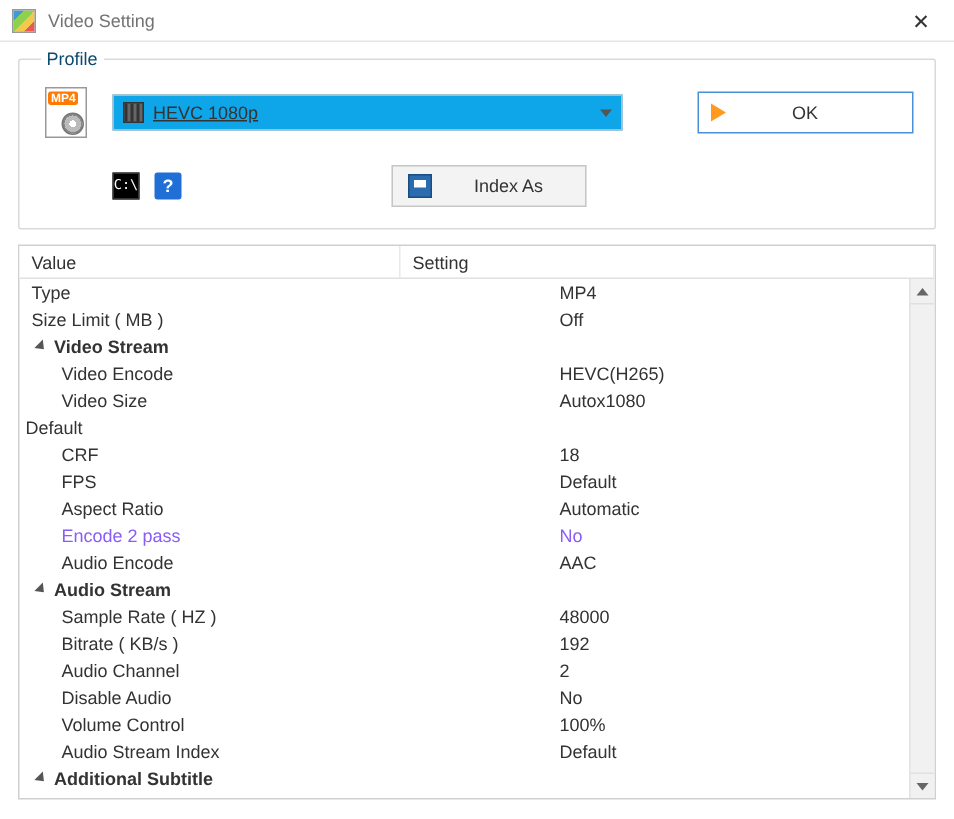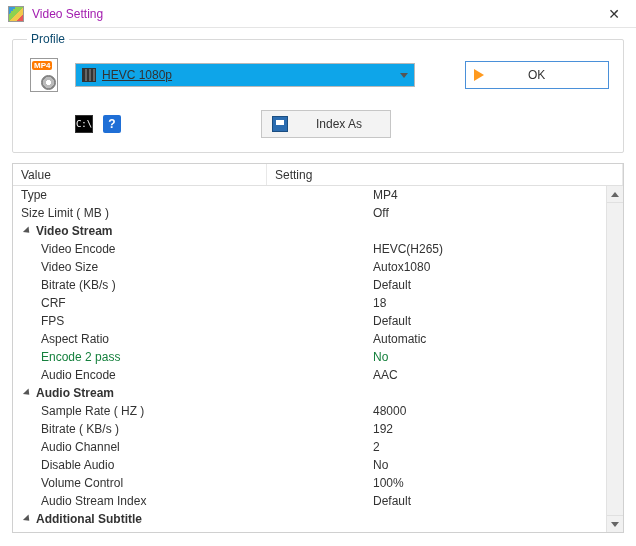--- a/index.html
+++ b/index.html
@@ -19,21 +19,21 @@
     align-items: center;
     padding: 0 8px;
     border-bottom: 1px solid #e5e5e5;
   }
   .titlebar .appicon {
     width: 16px; height: 16px;
     background: linear-gradient(135deg,#3d9bd9 0 25%, #8fd14f 25% 50%, #f2c94c 50% 75%, #eb5757 75% 100%);
     margin-right: 8px;
     border:1px solid #999;
   }
-  .titlebar .title { flex:1; color:#a21caf; }
+  .titlebar .title { flex:1; color:#737373; }
   .titlebar .close {
     width: 28px; height:28px;
     display:flex; align-items:center; justify-content:center;
     font-size:14px; color:#333;
     cursor: default;
   }
   .content { padding: 4px 12px 12px 12px; }
   fieldset.profile {
     border: 1px solid #d9d9d9;
     border-radius: 2px;
@@ -154,21 +154,21 @@
   .trow .c1{ width:356px; display:flex; align-items:center; padding-left:8px;}
   .trow .c2{ flex:1; padding-left:4px;}
   .group-arrow{
     width:0;height:0;border-top:4px solid transparent;border-bottom:4px solid transparent;border-left:5px solid #555;
     transform:rotate(45deg);
     margin-right:6px;
     margin-left:4px;
   }
   .bold{font-weight:bold;}
   .indent1{ padding-left:28px !important;}
-  .disabled{ color:#15803d;}
+  .disabled{ color:#8b5cf6;}
   .scrollbar{
     position:absolute;right:0;top:0;bottom:0;width:17px;
     background:#f1f1f1;border-left:1px solid #e2e2e2;
   }
   .scrollbar .up,.scrollbar .down{
     height:17px;display:flex;align-items:center;justify-content:center;color:#666;
   }
   .scrollbar .up{border-bottom:1px solid #e0e0e0;}
   .scrollbar .down{position:absolute;bottom:0;left:0;right:0;border-top:1px solid #e0e0e0;}
   .tri-up{width:0;height:0;border-left:4px solid transparent;border-right:4px solid transparent;border-bottom:5px solid #666;}
@@ -249,23 +249,20 @@
           </div>
           <div class="c2"><span>HEVC(H265)</span></div>
         </div>
         <div class="trow">
           <div class="c1 indent1">
             <span>Video Size</span>
           </div>
           <div class="c2"><span>Autox1080</span></div>
         </div>
         <div class="trow">
-          <div class="c1 indent1">
-            <span>Bitrate (KB/s )</span>
-          </div>
           <div class="c2"><span>Default</span></div>
         </div>
         <div class="trow">
           <div class="c1 indent1">
             <span>CRF</span>
           </div>
           <div class="c2"><span>18</span></div>
         </div>
         <div class="trow">
           <div class="c1 indent1">

